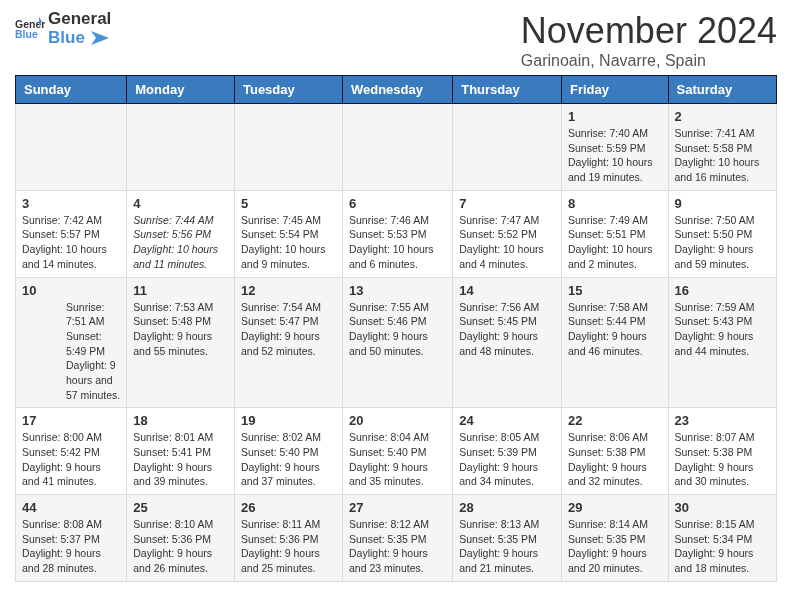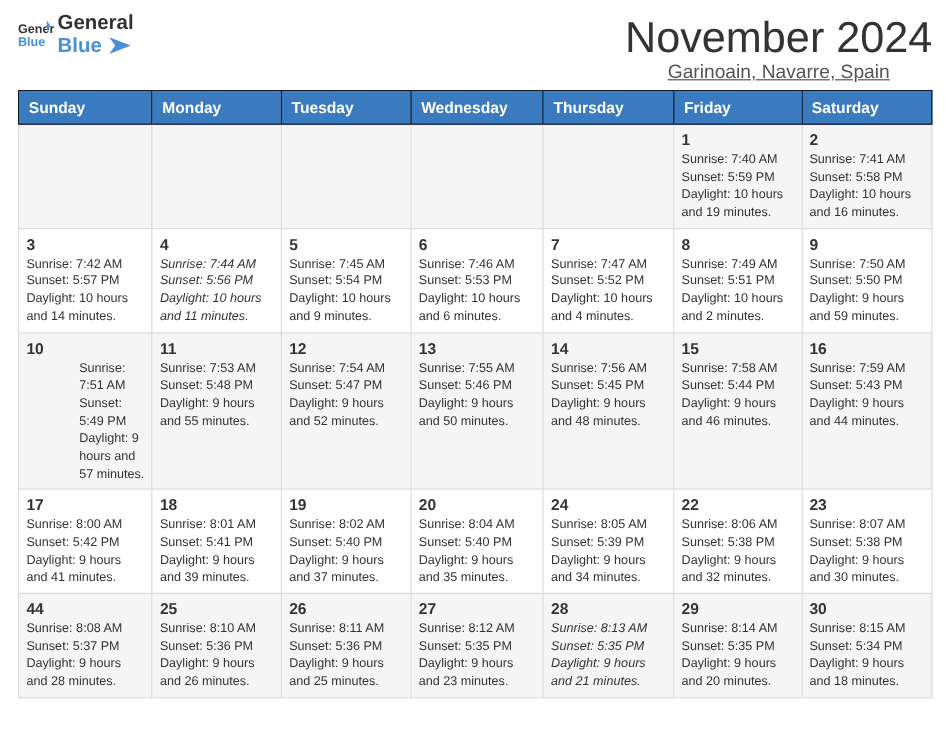--- a/index.html
+++ b/index.html
@@ -1,23 +1,23 @@
 <!DOCTYPE html>
 <html><head>
   <meta charset="utf-8">
   <style>
     * { box-sizing: border-box; margin: 0; padding: 0; }
     body { font-family: Arial, sans-serif; background: #fff; width: 792px; min-height: 612px; }
     .container { padding: 10px 15px; }
     .header-row { display: flex; justify-content: space-between; align-items: flex-start; margin-bottom: 5px; }
     .logo { display: flex; align-items: center; }
     .logo-icon { width: 30px; height: 28px; margin-right: 3px; }
-    .title-block { text-align: center; }
+    .title-block { text-align: left; }
     .month-title { font-size: 36px; font-weight: 300; color: #333; }
-    .location { font-size: 16px; color: #555; text-decoration: underline; }
+    .location { font-size: 16px; color: #555; }
     table { width: 100%; border-collapse: collapse; margin-top: 5px; }
     thead tr th { background-color: #3a7bbf; color: #fff; text-align: left; padding: 6px 8px; font-size: 13px; font-weight: bold; border: 1px solid #0f172a; }
     tbody tr { }
     tbody tr:nth-child(odd) { background-color: #f5f5f5; }
     tbody tr:nth-child(even) { background-color: #fff; }
     td { vertical-align: top; padding: 5px 6px; border: 1px solid #ddd; width: 113px; min-height: 80px; font-size: 11px; color: #333; }
     .day-num { font-size: 13px; font-weight: bold; display: block; margin-bottom: 2px; }
     .day-info { font-size: 10.5px; line-height: 1.4; color: #333; }
     .empty-cell { background: #fff; }
     tbody tr:nth-child(odd) .empty-cell { background: #f5f5f5; }
@@ -232,21 +232,21 @@
 Daylight: 9 hours and 25 minutes.</div>
           </td>
           <td>
             <span class="day-num">27</span>
             <div class="day-info" style="white-space: pre-line;">Sunrise: 8:12 AM
 Sunset: 5:35 PM
 Daylight: 9 hours and 23 minutes.</div>
           </td>
           <td>
             <span class="day-num">28</span>
-            <div class="day-info" style="white-space: pre-line; font-style: italic;">Sunrise: 8:13 AM
+            <div class="day-info" style="white-space: pre-line;">Sunrise: 8:13 AM
 Sunset: 5:35 PM
 Daylight: 9 hours and 21 minutes.</div>
           </td>
           <td>
             <span class="day-num">29</span>
             <div class="day-info" style="white-space: pre-line;">Sunrise: 8:14 AM
 Sunset: 5:35 PM
 Daylight: 9 hours and 20 minutes.</div>
           </td>
           <td>

